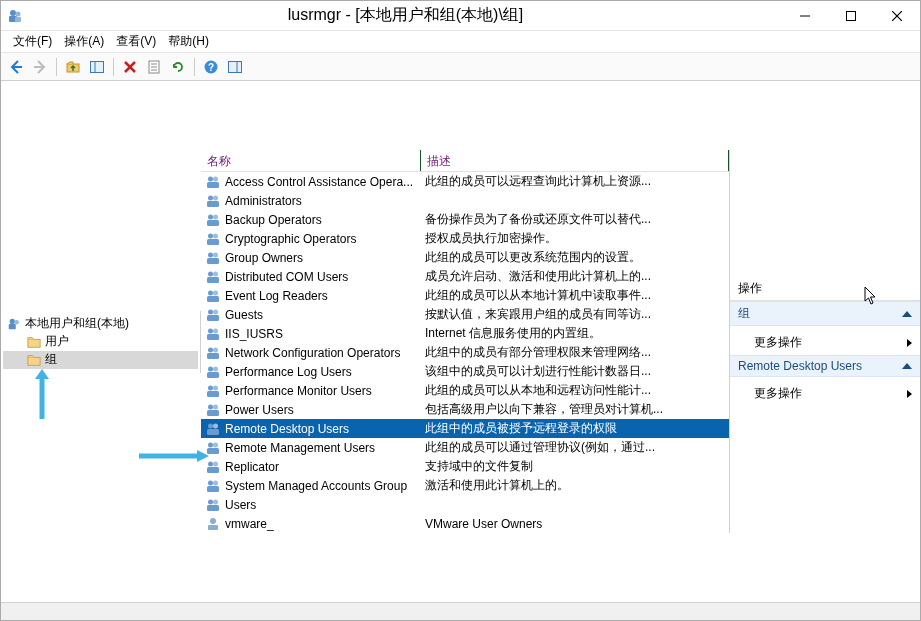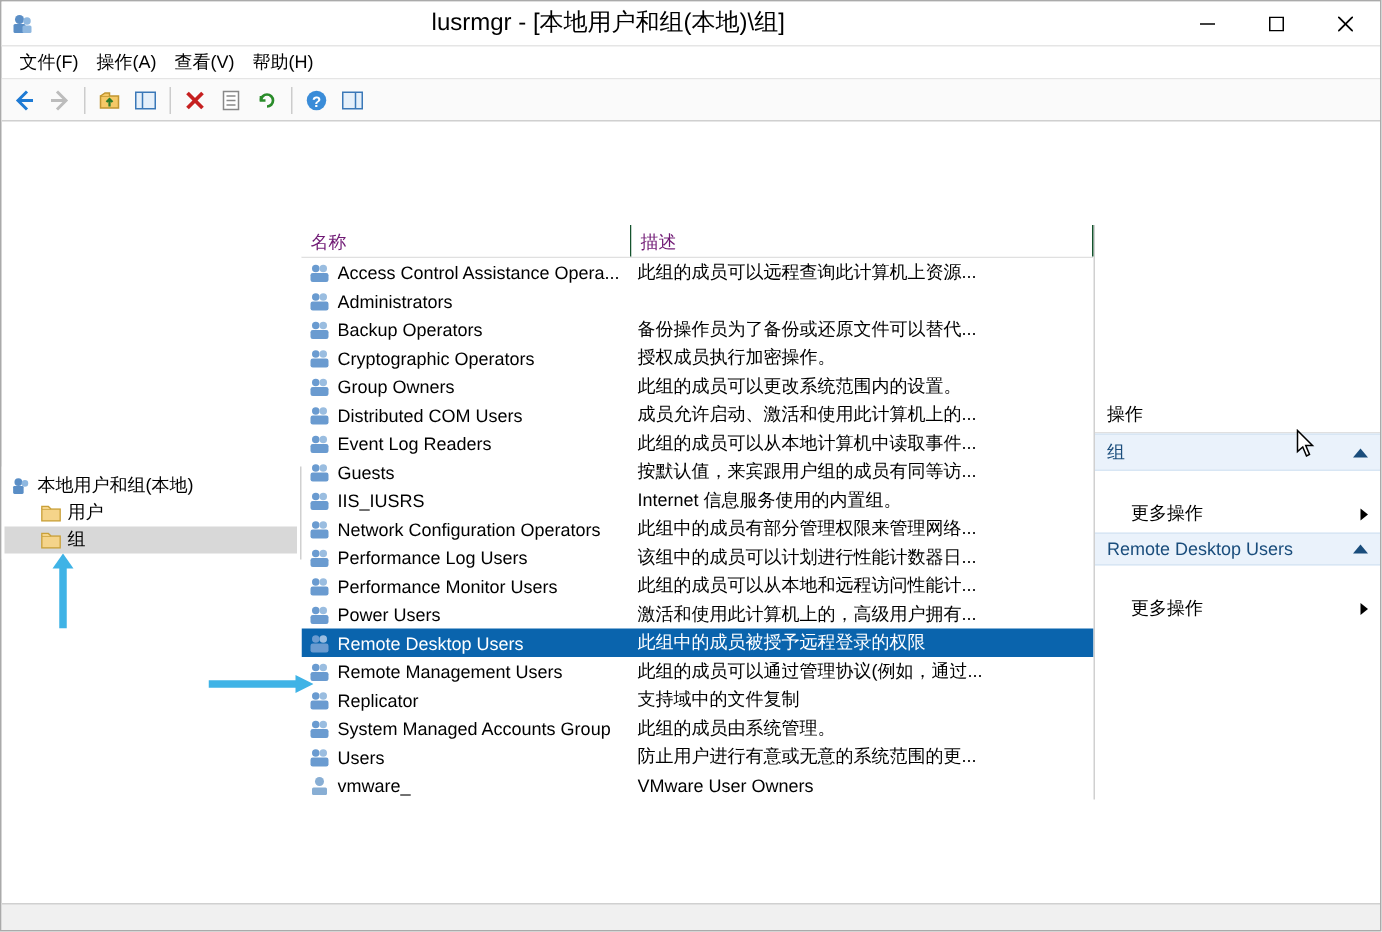--- a/index.html
+++ b/index.html
@@ -167,21 +167,21 @@
     background: #eaf2fb;
     padding: 3px 8px;
     border-top: 1px solid #d8e6f4;
     border-bottom: 1px solid #d8e6f4;
     display: flex;
     justify-content: space-between;
     align-items: center;
     color: #1a4d7c;
   }
   .action-item {
-    padding: 20px 8px 4px 24px;
+    padding: 8px 8px 4px 24px;
     display: flex;
     justify-content: space-between;
     align-items: center;
   }
   .chev-up {
     width: 0; height: 0;
     border-left: 5px solid transparent;
     border-right: 5px solid transparent;
     border-bottom: 6px solid #1a4d7c;
   }
@@ -451,21 +451,21 @@
           <span class="cell-name">Performance Monitor Users</span>
           <span class="cell-desc">此组的成员可以从本地和远程访问性能计...</span>
         </div>
         <div class="list-row">
           <svg class="row-icon" viewBox="0 0 16 16">
             <circle cx="5.5" cy="5" r="2.5" fill="#6a9bd0"></circle>
             <circle cx="10.5" cy="5" r="2.5" fill="#9abde0"></circle>
             <rect x="2" y="8" width="12" height="6" rx="1.5" fill="#6a9bd0"></rect>
           </svg>
           <span class="cell-name">Power Users</span>
-          <span class="cell-desc">激活和使用此计算机上的，高级用户拥有...</span>
+          <span class="cell-desc">包括高级用户以向下兼容，管理员对计算机...</span>
         </div>
         <div class="list-row selected">
           <svg class="row-icon" viewBox="0 0 16 16">
             <circle cx="5.5" cy="5" r="2.5" fill="#6a9bd0"></circle>
             <circle cx="10.5" cy="5" r="2.5" fill="#9abde0"></circle>
             <rect x="2" y="8" width="12" height="6" rx="1.5" fill="#6a9bd0"></rect>
           </svg>
           <span class="cell-name">Remote Desktop Users</span>
           <span class="cell-desc">此组中的成员被授予远程登录的权限</span>
         </div>
@@ -487,30 +487,29 @@
           <span class="cell-name">Replicator</span>
           <span class="cell-desc">支持域中的文件复制</span>
         </div>
         <div class="list-row">
           <svg class="row-icon" viewBox="0 0 16 16">
             <circle cx="5.5" cy="5" r="2.5" fill="#6a9bd0"></circle>
             <circle cx="10.5" cy="5" r="2.5" fill="#9abde0"></circle>
             <rect x="2" y="8" width="12" height="6" rx="1.5" fill="#6a9bd0"></rect>
           </svg>
           <span class="cell-name">System Managed Accounts Group</span>
-          <span class="cell-desc">此组的成员由系统管理。</span>
+          <span class="cell-desc">激活和使用此计算机上的。</span>
         </div>
         <div class="list-row">
           <svg class="row-icon" viewBox="0 0 16 16">
             <circle cx="5.5" cy="5" r="2.5" fill="#6a9bd0"></circle>
             <circle cx="10.5" cy="5" r="2.5" fill="#9abde0"></circle>
             <rect x="2" y="8" width="12" height="6" rx="1.5" fill="#6a9bd0"></rect>
           </svg>
           <span class="cell-name">Users</span>
-          <span class="cell-desc">防止用户进行有意或无意的系统范围的更...</span>
         </div>
         <div class="list-row">
           <svg class="row-icon" viewBox="0 0 16 16">
             <circle cx="8" cy="5" r="3" fill="#88aed4"></circle>
             <rect x="3" y="9" width="10" height="5" rx="1" fill="#88aed4"></rect>
           </svg>
           <span class="cell-name">  vmware_</span>
           <span class="cell-desc">VMware User Owners</span>
         </div>
       </div>

